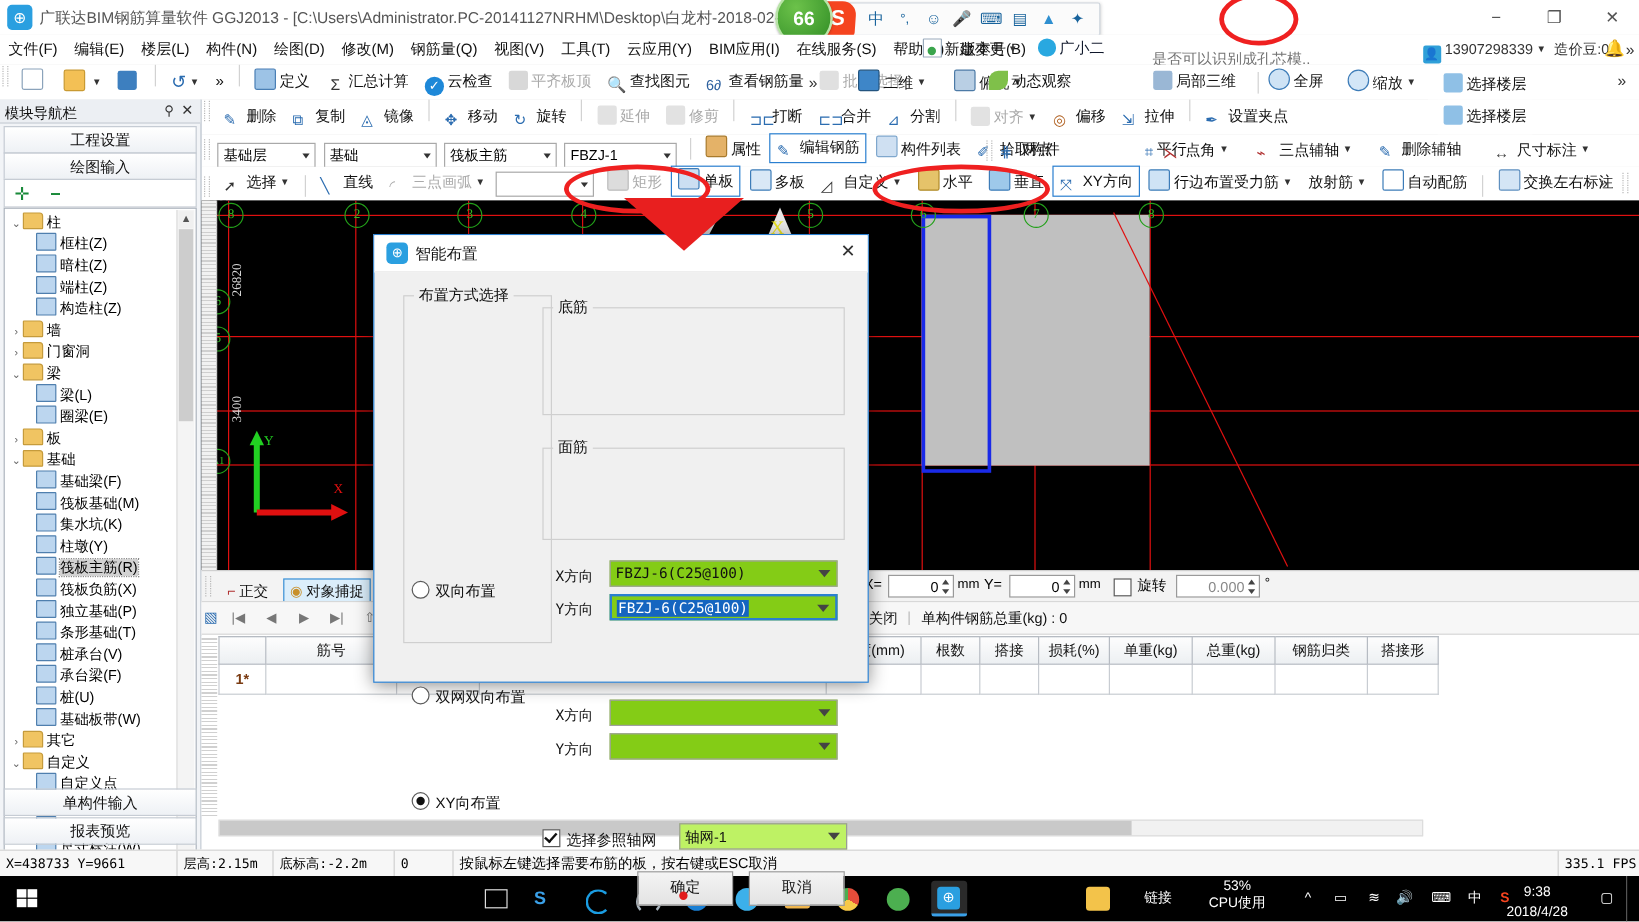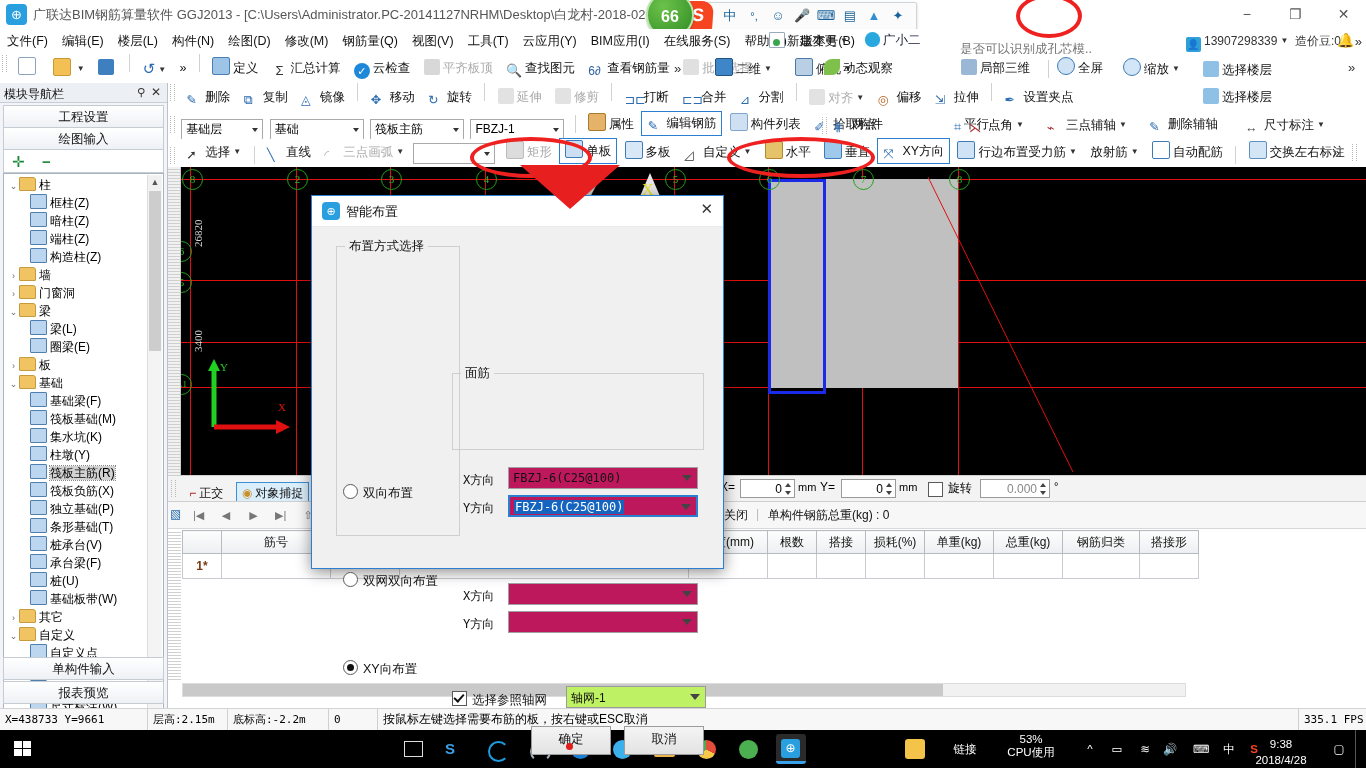--- a/index.html
+++ b/index.html
@@ -140,21 +140,21 @@
   .dlg-title{position:absolute;left:0;top:0;width:100%;height:30px;background:#fff;border-bottom:1px solid #eaeaea;}
   .dlg-title .ico{position:absolute;left:10px;top:6px;width:18px;height:18px;background:#2a9fe0;border-radius:4px;color:#fff;font-size:11px;text-align:center;line-height:18px;}
   .dlg-title .tx{position:absolute;left:34px;top:7px;font-size:13px;color:#111;}
   .dlg-title .cl{position:absolute;right:10px;top:4px;font-size:15px;color:#333;}
   .fset{position:absolute;border:1px solid #cfcfcf;}
   .fleg{position:absolute;top:-9px;left:8px;background:#f0f0f0;padding:0 4px;font-size:12.5px;color:#111;}
   .radio{position:absolute;font-size:12.5px;color:#111;white-space:nowrap;}
   .radio .rb{display:inline-block;width:13px;height:13px;border:1px solid #5a5a5a;border-radius:50%;background:#fff;vertical-align:-2px;margin-right:5px;position:relative;}
   .radio .rb.on:after{content:"";position:absolute;left:3px;top:3px;width:7px;height:7px;border-radius:50%;background:#111;}
   .flab{position:absolute;font-size:12px;color:#111;font-family:"DejaVu Sans Mono","Liberation Mono",monospace;}
-  .dcombo{position:absolute;height:22px;border:1px solid #a0a0a0;background:#be185d;box-sizing:border-box;}
+  .dcombo{position:absolute;height:22px;border:1px solid #a0a0a0;background:#84cc16;box-sizing:border-box;}
   .dcombo .v{position:absolute;left:4px;top:3px;font-size:12px;font-family:"DejaVu Sans Mono","Liberation Mono",monospace;color:#111;}
   .dcombo .v.hl{background:#1565c0;color:#fff;padding:0 1px;}
   .dcombo .ar{position:absolute;right:6px;top:7px;width:9px;height:5px;}
   .dcombo .ar:after{content:"";position:absolute;left:0;top:0;border-left:5px solid transparent;border-right:5px solid transparent;border-top:6px solid #444;}
   .dcombo.focus{border:2px solid #2a7fd0;}
   .dcombo.flat{background:#bef264;border:1px solid #9a9a9a;}
   .ckrow{position:absolute;font-size:12.5px;color:#111;}
   .ckbox{display:inline-block;width:13px;height:13px;border:1px solid #5a5a5a;background:#fff;vertical-align:-2px;margin-right:5px;position:relative;}
   .ckbox.on:after{content:"";position:absolute;left:3px;top:0px;width:4px;height:8px;border:solid #111;border-width:0 2px 2px 0;transform:rotate(42deg);}
   .dbtn{position:absolute;width:78px;height:27px;background:linear-gradient(#f4f4f4,#e3e3e3);border:1px solid #9c9c9c;font-size:12.5px;text-align:center;line-height:25px;color:#111;}
@@ -578,20 +578,23 @@
       <div class="cl">✕</div>
     </div>
 
     <div class="fset" style="left:24px;top:50px;width:122px;height:288px;">
       <span class="fleg">布置方式选择</span>
     </div>
     <div class="radio" style="left:31px;top:288px;"><span class="rb"></span><span>双向布置</span></div>
     <div class="radio" style="left:31px;top:376px;"><span class="rb"></span><span>双网双向布置</span></div>
     <div class="radio" style="left:31px;top:464px;"><span class="rb on"></span><span>XY向布置</span></div>
 
+    <div class="fset" style="left:140px;top:60px;width:250px;height:88px;">
+      <span class="fleg">底筋</span>
+    </div>
     <div class="flab" style="left:151px;top:276px;">X方向</div>
     <div class="dcombo" style="left:196px;top:271px;width:190px;">
       <span class="v">FBZJ-6(C25@100)</span>
       <span class="ar"></span>
     </div>
     <div class="flab" style="left:151px;top:304px;">Y方向</div>
     <div class="dcombo focus" style="left:196px;top:299px;width:190px;">
       <span class="v hl">FBZJ-6(C25@100)</span>
       <span class="ar"></span>
     </div>

